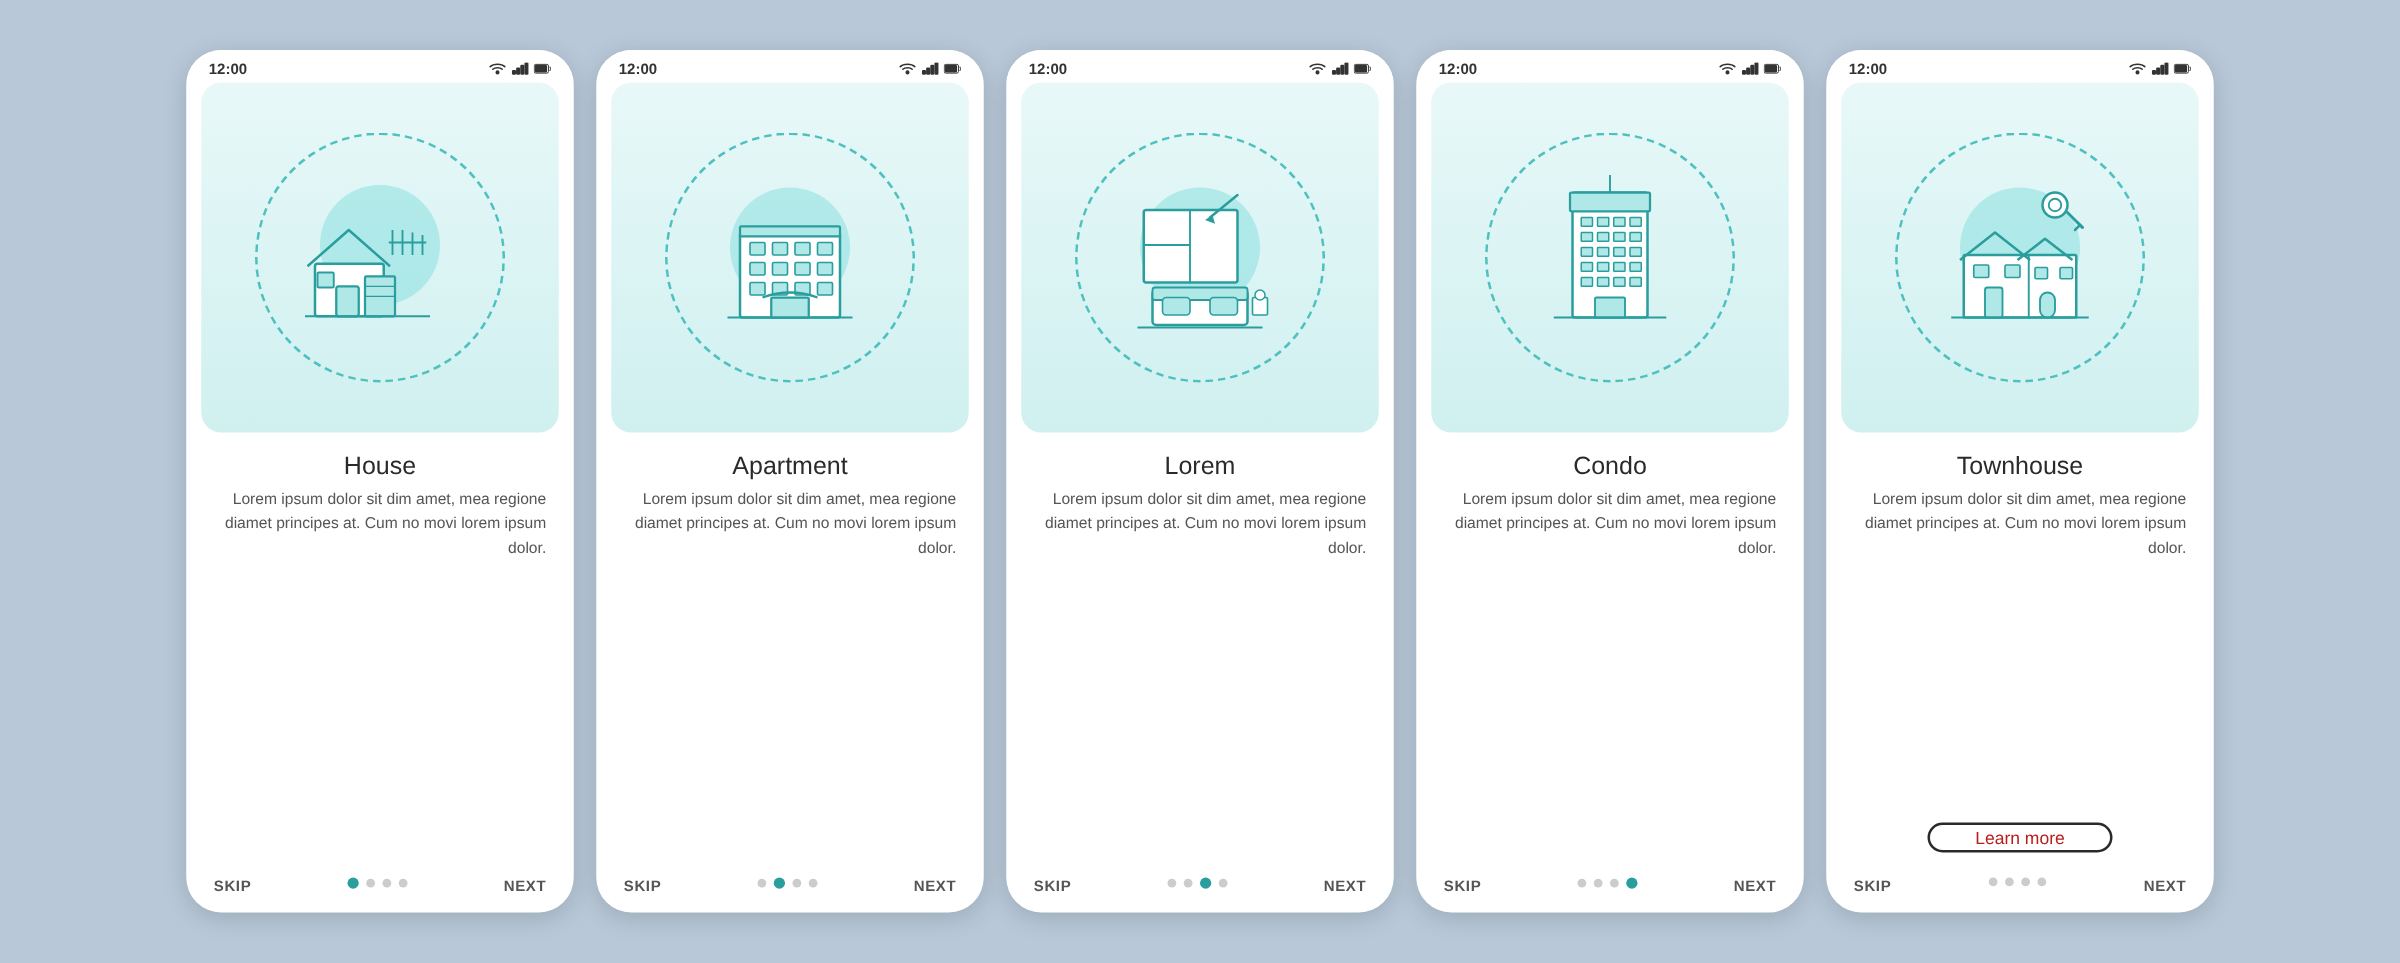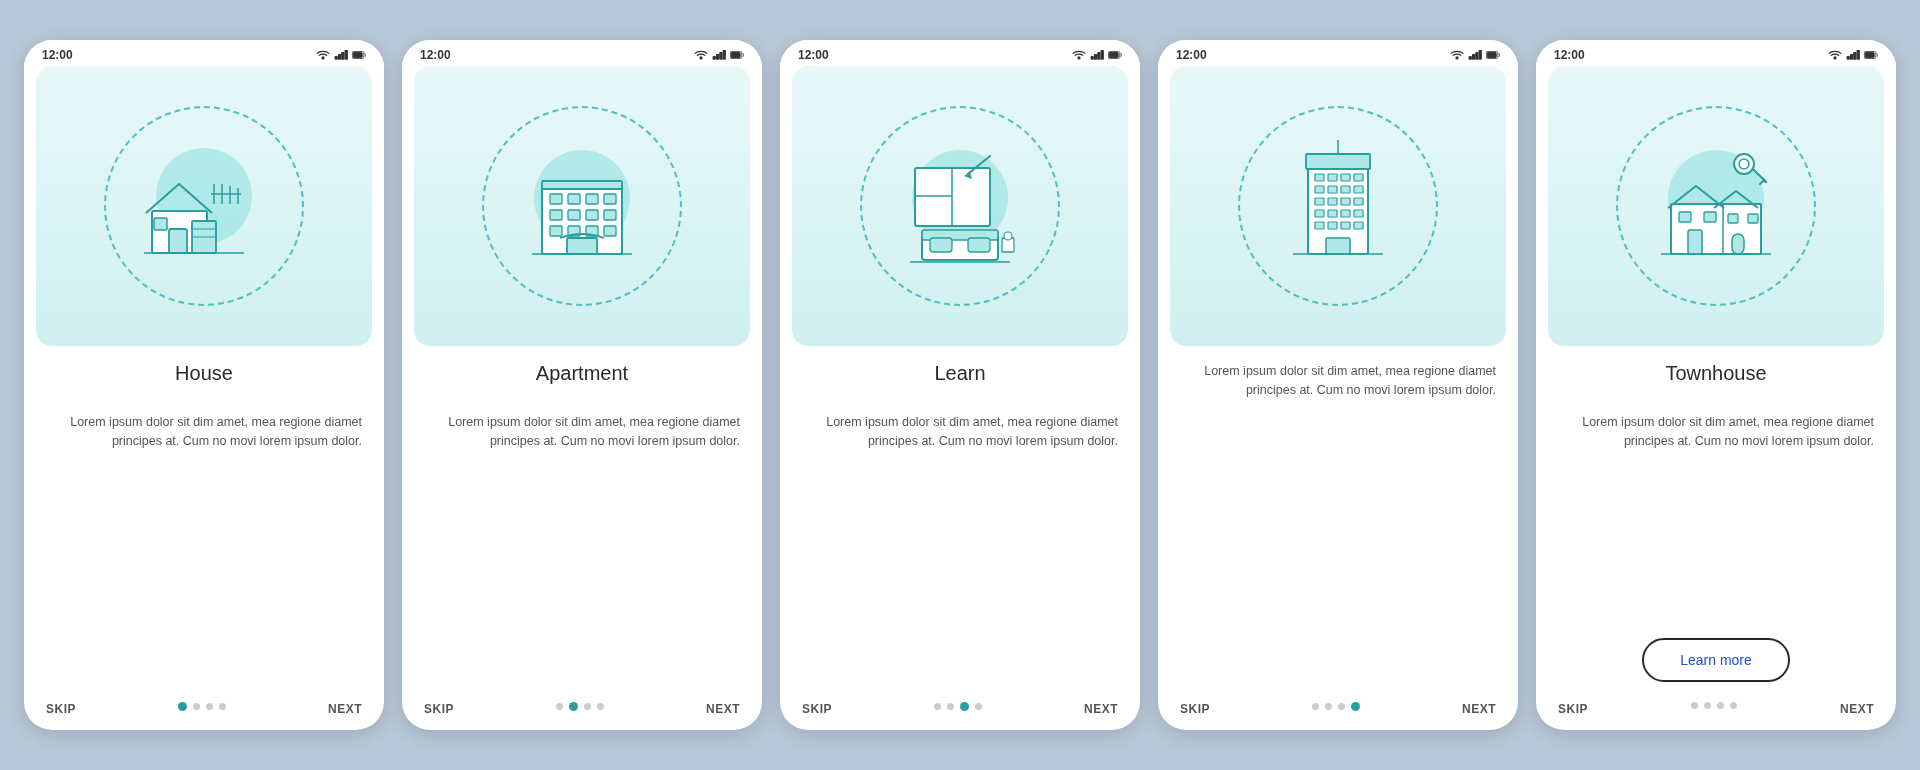--- a/index.html
+++ b/index.html
@@ -18,21 +18,21 @@
 
     .screens-container {
       display: flex;
       gap: 18px;
       align-items: center;
       justify-content: center;
       padding: 30px 40px;
     }
 
     .phone-screen {
-      width: 360px;
+      width: 310px;
       height: 690px;
       background: white;
       border-radius: 28px;
       overflow: hidden;
       display: flex;
       flex-direction: column;
       box-shadow: 0 4px 20px rgba(0,0,0,0.15);
       position: relative;
     }
 
@@ -96,38 +96,38 @@
       padding: 16px 22px 8px;
       display: flex;
       flex-direction: column;
     }
 
     .screen-title {
       font-size: 20px;
       font-weight: 400;
       color: #2a2a2a;
       text-align: center;
-      margin-bottom: 28px;
+      margin-bottom: 5px;
     }
 
     .screen-description {
       font-size: 12.5px;
       color: #555;
       line-height: 1.55;
       text-align: right;
       flex: 1;
     }
 
     .learn-more-btn {
       border: 2px solid #2a2a2a;
       border-radius: 30px;
-      padding: 12px 36px;
+      padding: 2px 36px;
       font-size: 14px;
       font-weight: 500;
-      color: #1d4ed8;
+      color: #b91c1c;
       background: white;
       cursor: pointer;
       margin: 16px auto 4px;
       display: block;
     }
 
     
     .nav-bar {
       display: flex;
       justify-content: space-between;
@@ -365,21 +365,21 @@
           <rect x="122" y="112" width="12" height="14" rx="1" stroke="#2a9d9d" stroke-width="1.3" fill="white"></rect>
 
           <circle cx="128" cy="110" r="4" stroke="#2a9d9d" stroke-width="1.2" fill="white"></circle>
 
           <line x1="30" y1="136" x2="130" y2="136" stroke="#2a9d9d" stroke-width="1.5"></line>
         </svg>
       </div>
     </div>
 
     <div class="content-area">
-      <h2 class="screen-title">Learn</h2>
+      <h2 class="screen-title">Lorem</h2>
       <p class="screen-description">Lorem ipsum dolor sit dim amet, mea regione diamet principes at. Cum no movi lorem ipsum dolor.</p>
     </div>
 
     <div class="nav-bar">
       <span class="nav-skip">SKIP</span>
       <div class="dots">
         <div class="dot"></div>
         <div class="dot"></div>
         <div class="dot active"></div>
         <div class="dot"></div>
@@ -447,20 +447,21 @@
           <rect x="96" y="96" width="9" height="7" rx="0.5" stroke="#2a9d9d" stroke-width="1.2" fill="#b0e8e8"></rect>
 
           <rect x="68" y="112" width="24" height="16" rx="1" stroke="#2a9d9d" stroke-width="1.5" fill="#b0e8e8"></rect>
 
           <line x1="35" y1="128" x2="125" y2="128" stroke="#2a9d9d" stroke-width="1.5"></line>
         </svg>
       </div>
     </div>
 
     <div class="content-area">
+      <h2 class="screen-title">Condo</h2>
       <p class="screen-description">Lorem ipsum dolor sit dim amet, mea regione diamet principes at. Cum no movi lorem ipsum dolor.</p>
     </div>
 
     <div class="nav-bar">
       <span class="nav-skip">SKIP</span>
       <div class="dots">
         <div class="dot"></div>
         <div class="dot"></div>
         <div class="dot"></div>
         <div class="dot active"></div>

